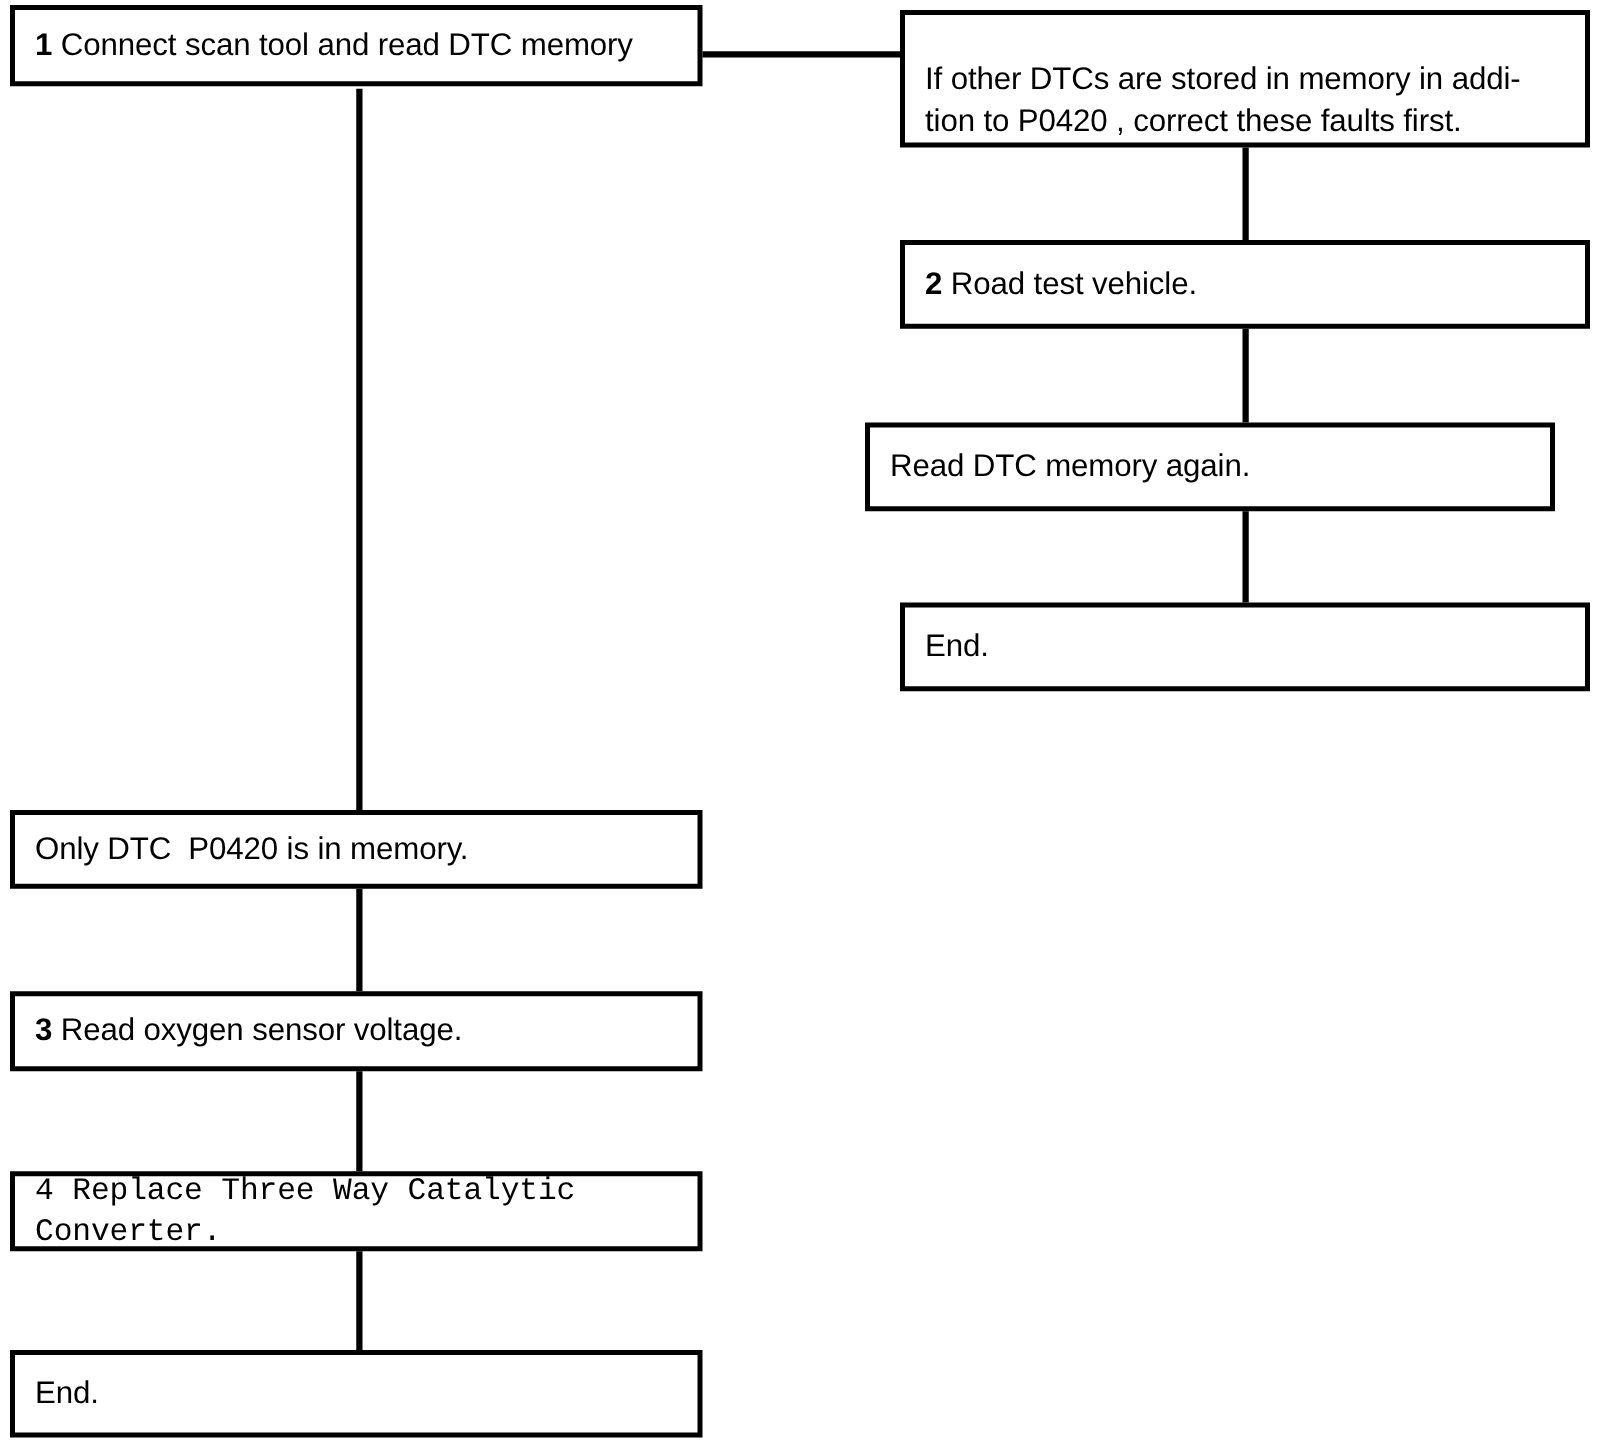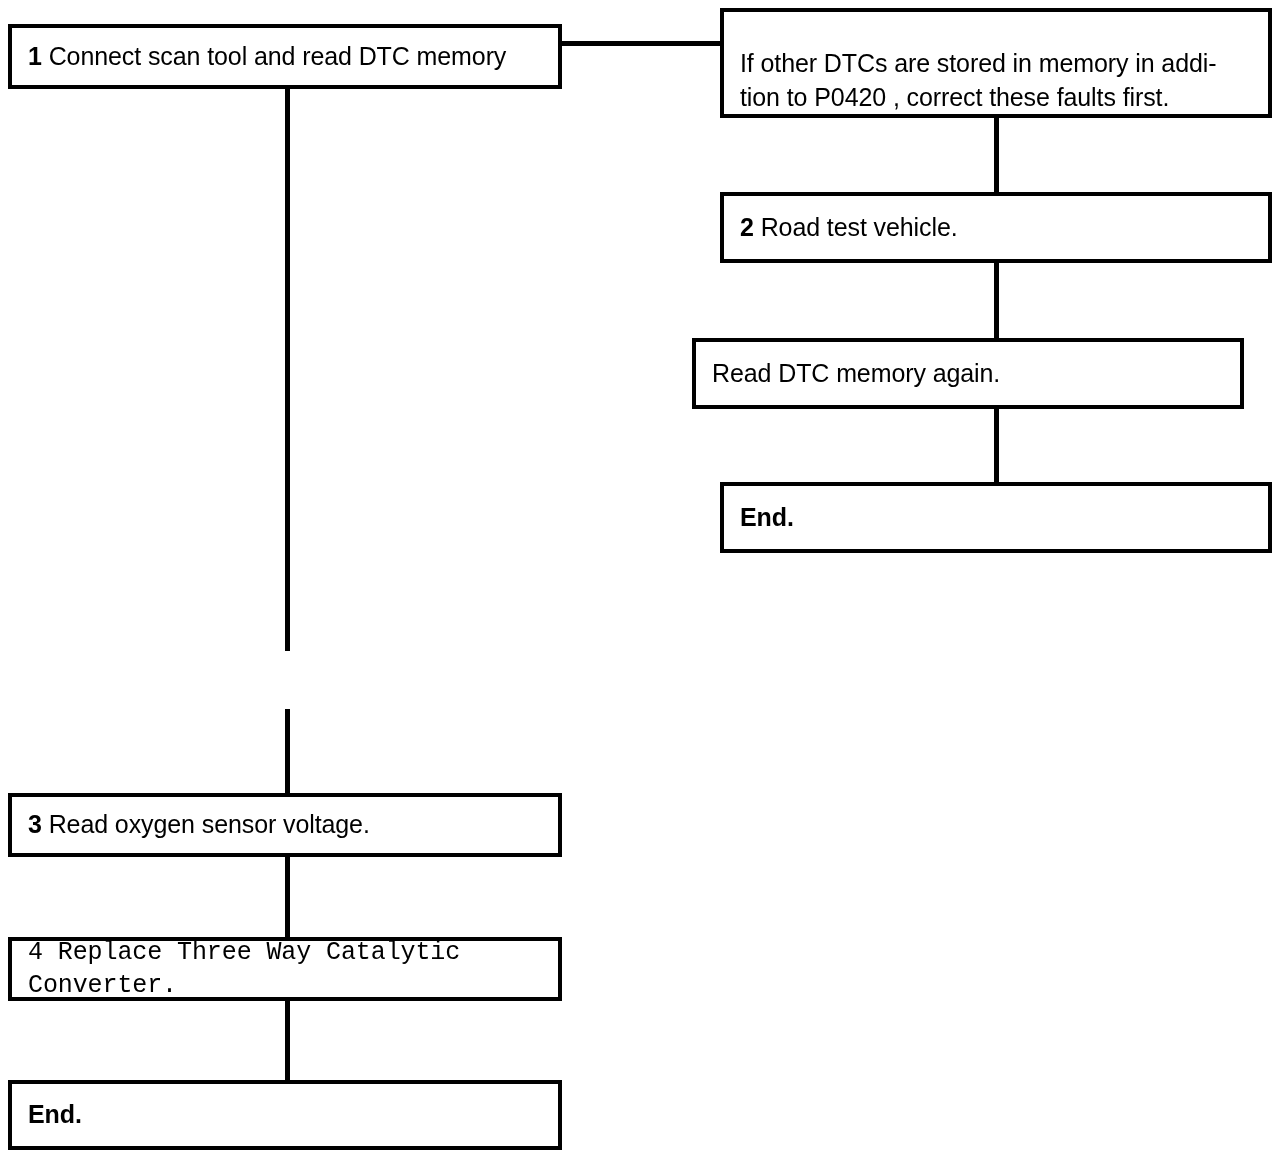--- a/index.html
+++ b/index.html
@@ -35,21 +35,21 @@
     font-size: 25px;
     line-height: 1.34;
     letter-spacing: -0.1px;
     white-space: pre-wrap;
     word-spacing: 0px;
   }
   .node .step {
     font-weight: bold;
   }
   .node.bold-body .txt {
-    font-weight: bold;
+    font-weight: normal;
   }
   .connector {
     position: absolute;
     background: #000000;
     z-index: 1;
   }
   .connector.v {
     width: 5px;
   }
   .connector.h {
@@ -62,36 +62,39 @@
 <div id="canvas">
 
 <div class="connector h" style="left: 560px; top: 41px; width: 162px; background: rgb(0, 0, 0);"></div>
     <div class="connector v" style="left: 285px; top: 71px; height: 580px; background: rgb(0, 0, 0);"></div>
     <div class="connector v" style="left: 994px; top: 116px; height: 78px; background: rgb(0, 0, 0);"></div>
     <div class="connector v" style="left: 994px; top: 261px; height: 79px; background: rgb(0, 0, 0);"></div>
     <div class="connector v" style="left: 994px; top: 407px; height: 77px; background: rgb(0, 0, 0);"></div>
     <div class="connector v" style="left: 285px; top: 709px; height: 86px; background: rgb(0, 0, 0);"></div>
     <div class="connector v" style="left: 285px; top: 855px; height: 84px; background: rgb(0, 0, 0);"></div>
     <div class="connector v" style="left: 285px; top: 999px; height: 83px; background: rgb(0, 0, 0);"></div>
-    <div class="node" style="left: 8px; top: 24px; width: 554px; height: 65px; border-color: rgb(0, 0, 0);">
+    <div class="node" style="left: 8px; top: 4px; width: 554px; height: 65px; border-color: rgb(0, 0, 0);">
       <span class="txt"><span class="step">1</span><span> Connect scan tool and read DTC memory</span></span>
     </div>
     <div class="node" style="left: 720px; top: 8px; width: 552px; height: 110px; border-color: rgb(0, 0, 0); align-items: flex-end;">
       <span class="txt"><span>If other DTCs are stored in memory in addi-
 tion to P0420 , correct these faults first.</span></span>
     </div>
     <div class="node" style="left: 720px; top: 192px; width: 552px; height: 71px; border-color: rgb(0, 0, 0); text-align: right;">
       <span class="txt"><span class="step">2</span><span> Road test vehicle.</span></span>
     </div>
     <div class="node" style="left: 692px; top: 338px; width: 552px; height: 71px; border-color: rgb(0, 0, 0);">
       <span class="txt"><span>Read DTC memory again.</span></span>
     </div>
     <div class="node bold-body" style="left: 720px; top: 482px; width: 552px; height: 71px; border-color: rgb(0, 0, 0);">
       <span class="txt"><span>End.</span></span>
     </div>
+    <div class="node" style="left: 8px; top: 648px; width: 554px; height: 63px; border-color: rgb(0, 0, 0);">
+      <span class="txt"><span>Only DTC  P0420 is in memory.</span></span>
+    </div>
     <div class="node" style="left: 8px; top: 793px; width: 554px; height: 64px; border-color: rgb(0, 0, 0);">
       <span class="txt"><span class="step">3</span><span> Read oxygen sensor voltage.</span></span>
     </div>
     <div class="node" style="left: 8px; top: 937px; width: 554px; height: 64px; border-color: rgb(0, 0, 0); font-family: Liberation Mono, monospace;">
       <span class="txt"><span class="">4</span><span> Replace Three Way Catalytic Converter.</span></span>
     </div>
     <div class="node bold-body" style="left: 8px; top: 1080px; width: 554px; height: 70px; border-color: rgb(0, 0, 0);">
       <span class="txt"><span>End.</span></span>
     </div>
   </div>

